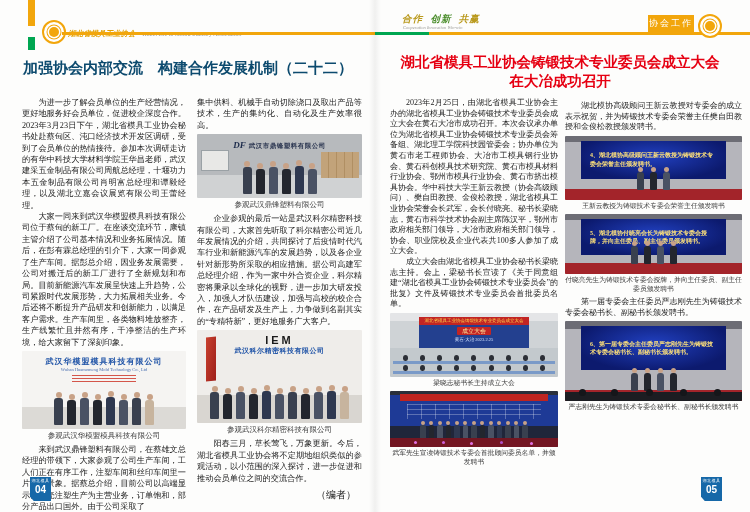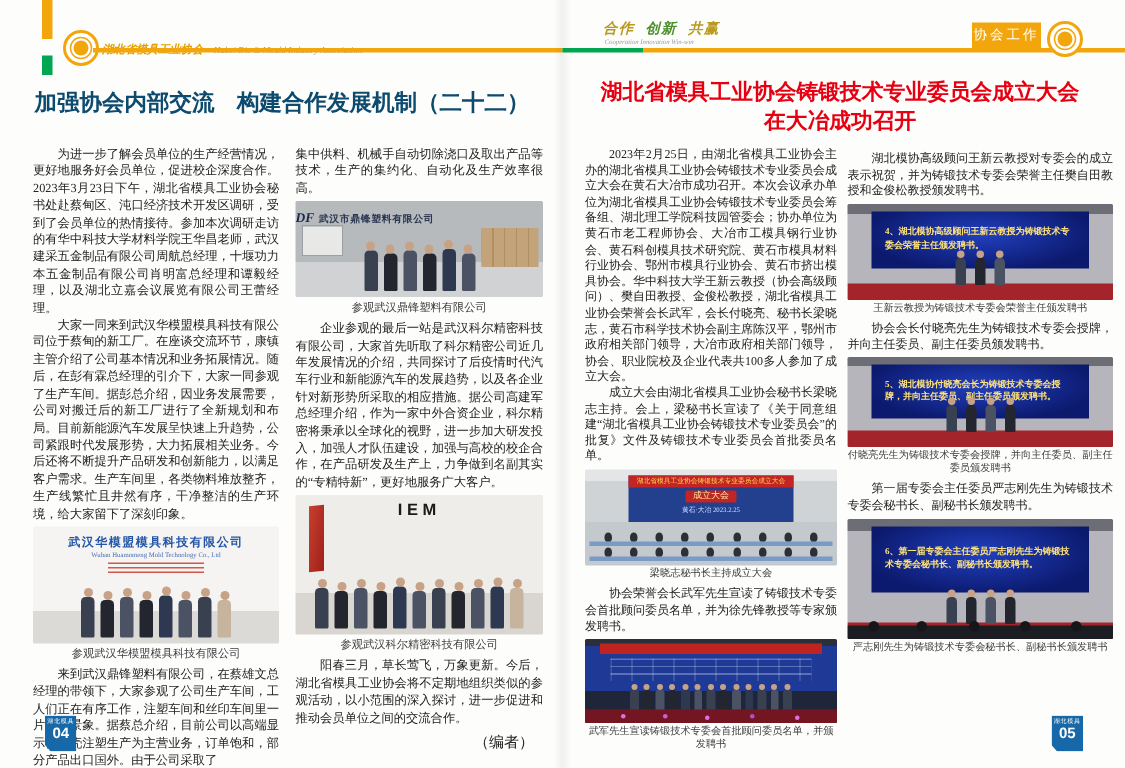--- a/index.html
+++ b/index.html
@@ -57,21 +57,21 @@
   
   .photo{position:relative;width:100%;overflow:hidden;margin-top:3px;border-radius:1px;}
 
   .photo1{height:78px;background:linear-gradient(#f5f4f2 0 72%,#dcdad6 72% 100%);}
   .p1-cn{color:#2356A8;font-weight:bold;font-size:8px;text-align:center;padding-top:5px;letter-spacing:1px;}
   .p1-en{color:#4a6fb0;font-size:4.5px;text-align:center;}
   .rlines{width:64px;margin:3px auto 0;}
   .rlines b{display:block;height:1.5px;background:#d4554a;margin:1.5px 0;}
 
   .photo2{height:64px;background:linear-gradient(#b7babd 0 64%,#d0d2d3 64% 100%);}
-  .p2-head{display:flex;align-items:baseline;padding-top:6px;gap:3px;}
+  .p2-head{display:flex;align-items:baseline;justify-content:center;padding-top:6px;gap:3px;}
   .p2-logo{color:#1b2a4a;font-weight:bold;font-size:9px;font-style:italic;}
   .p2-name{color:#2a3550;font-weight:bold;font-size:6.5px;letter-spacing:.5px;}
   .p2-lockers{position:absolute;right:3px;top:18px;width:38px;height:26px;
       background:repeating-linear-gradient(90deg,#c2a37a 0 7px,#b08f63 7px 8px);}
   .p2-board{position:absolute;left:4px;top:16px;width:26px;height:19px;background:#e8e8e6;border:1px solid #9aa1a5;}
 
   .photo3{height:93px;background:linear-gradient(#efedea 0 70%,#d9d6d1 70% 100%);}
   .p3-logo{text-align:center;color:#1a1a1a;font-weight:bold;font-size:11px;letter-spacing:3px;
       padding-top:4px;font-family:"Liberation Sans",sans-serif;}
   .p3-name{text-align:center;color:#2356A8;font-weight:bold;font-size:7px;letter-spacing:.5px;}
@@ -222,20 +222,21 @@
           <i></i>
           <i></i>
           <i></i>
           <i></i>
         </div>
     </div>
     <div class="cap">参观武汉鼎锋塑料有限公司</div>
     <p>企业参观的最后一站是武汉科尔精密科技有限公司，大家首先听取了科尔精密公司近几年发展情况的介绍，共同探讨了后疫情时代汽车行业和新能源汽车的发展趋势，以及各企业针对新形势所采取的相应措施。据公司高建军总经理介绍，作为一家中外合资企业，科尔精密将秉承以全球化的视野，进一步加大研发投入，加强人才队伍建设，加强与高校的校企合作，在产品研发及生产上，力争做到名副其实的“专精特新”，更好地服务广大客户。</p>
     <div class="photo photo3">
       <div class="p3-logo">IEM</div>
+      <div class="p3-name">武汉科尔精密科技有限公司</div>
       <div class="p3-flag"></div>
       <div class="crowd coat-last">
           <i></i>
           <i></i>
           <i></i>
           <i></i>
           <i></i>
           <i></i>
           <i></i>
           <i></i>
@@ -277,21 +278,20 @@
           <i></i>
           <i></i>
           <i></i>
           <i></i>
           <i></i>
           <i></i>
           <i></i>
         </div>
     </div>
     <div class="cap">梁晓志秘书长主持成立大会</div>
-    <p>协会荣誉会长武军先生宣读了铸锻技术专委会首批顾问委员名单，并为徐先锋教授等专家颁发聘书。</p>
     <div class="photo photo5">
       <div class="p5-banner"></div>
       <div class="p5-grid"></div>
       <div class="crowd xs">
           <i></i>
           <i></i>
           <i></i>
           <i></i>
           <i></i>
           <i></i>
@@ -316,21 +316,20 @@
         <div class="txt">4、湖北模协高级顾问王新云教授为铸锻技术专委会荣誉主任颁发聘书。</div>
       </div>
       <div class="stage-floor"></div>
       <div class="crowd sm">
           <i></i>
           <i></i>
           <i></i>
         </div>
     </div>
     <div class="cap">王新云教授为铸锻技术专委会荣誉主任颁发聘书</div>
-    <p>协会会长付晓亮先生为铸锻技术专委会授牌，并向主任委员、副主任委员颁发聘书。</p>
     <div class="photo photo7">
       <div class="bigscreen">
         <div class="txt">5、湖北模协付晓亮会长为铸锻技术专委会授牌，并向主任委员、副主任委员颁发聘书。</div>
       </div>
       <div class="stage-floor"></div>
       <div class="crowd sm">
           <i></i>
           <i></i>
           <i></i>
           <i></i>

